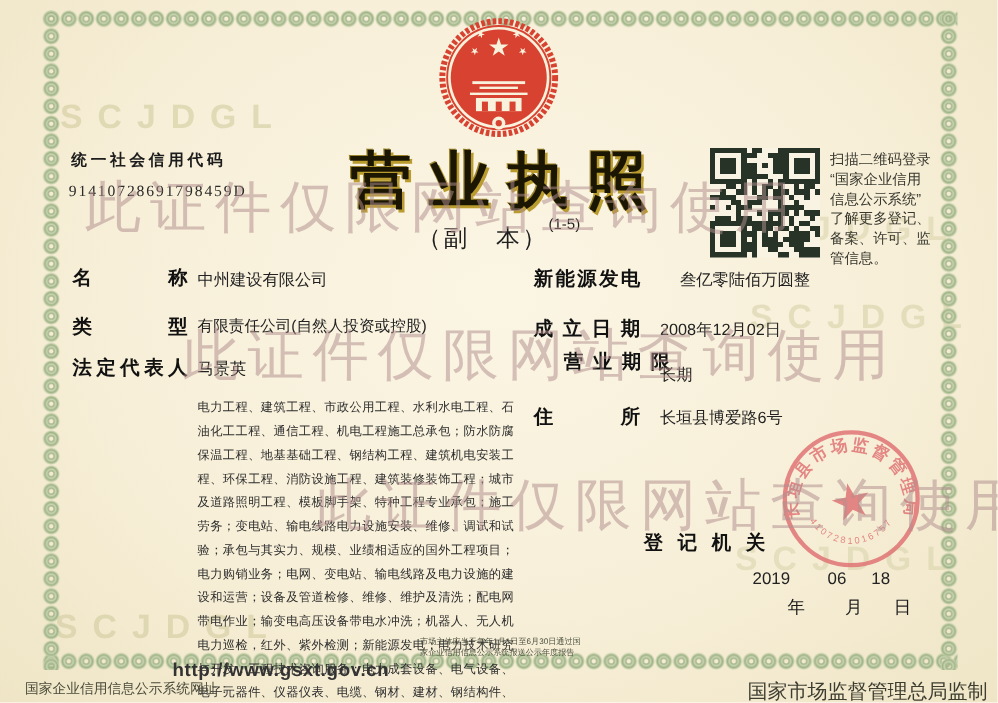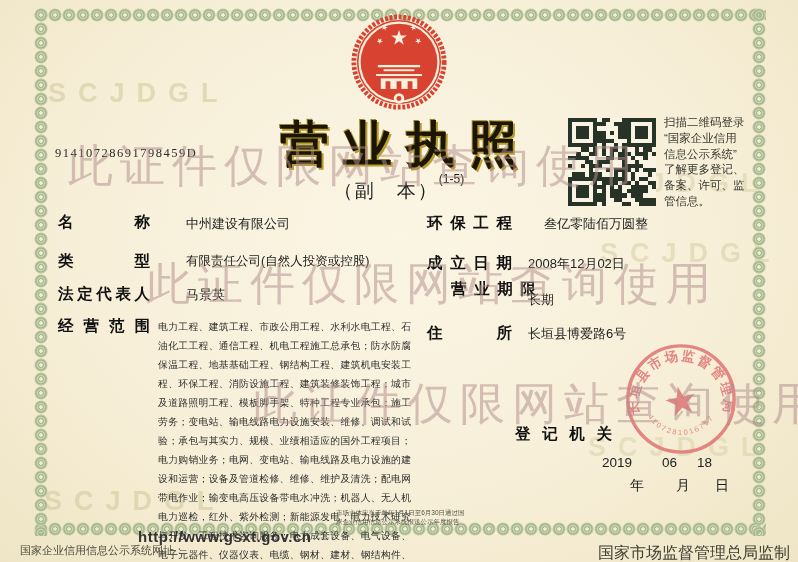--- a/index.html
+++ b/index.html
@@ -47,35 +47,35 @@
     z-index:10;
   }
   .subtitle {
     left:50%; top:178px; transform:translateX(-50%);
     font-size:19px; color:#1e1e1e; letter-spacing:2px; white-space:nowrap; z-index:10;
   }
   .subtitle sup { font-size:12px; position:relative; top:-7px; letter-spacing:0; }
 
   
   .qr-box { left:568px; top:118px; width:88px; height:88px; z-index:10; }
-  .qr-caption { left:664px; top:115px; width:104px; font-size:11.5px; line-height:15.8px; color:#38382f; z-index:10; }
+  .qr-caption { left:664px; top:121px; width:104px; font-size:11.5px; line-height:15.8px; color:#38382f; z-index:10; }
 
   
   .emblem { left:351px; top:12px; z-index:10; }
 
   
   .flabel {
     position:absolute; display:inline-block; font-weight:bold; color:#111;
     font-size:15.5px; text-align:justify; text-align-last:justify;
     text-justify:inter-character; z-index:10; white-space:normal;
   }
   .fvalue { position:absolute; font-size:13px; color:#222; z-index:10; white-space:nowrap; }
   .lab-l { left:58px; width:92px; }
   .lab-r { left:427px; width:85px; }
-  .val-l { left:158px;margin-left:28px; }
+  .val-l { left:158px; }
   .val-r { left:528px; }
 
   .scope-text {
     position:absolute; left:158px; top:317px; width:253px;
     font-size:9.8px; line-height:19px; color:#2d2d2d;
     text-align:justify; z-index:10;
   }
 
   .authority-label { left:515px; top:424px; width:97px; }
   .date-num { position:absolute; font-size:13.5px; color:#222; z-index:10; }
@@ -124,20 +124,21 @@
       <rect x="26" y="64.5" width="48" height="2" fill="#f8f1dc"></rect>
       <rect x="31" y="69" width="38" height="11" fill="#f8f1dc"></rect>
       <rect x="36" y="72" width="5" height="8" fill="#d84230"></rect>
       <rect x="47.5" y="72" width="5" height="8" fill="#d84230"></rect>
       <rect x="59" y="72" width="5" height="8" fill="#d84230"></rect>
       <circle cx="50" cy="90" r="5.5" fill="#f8f1dc"></circle>
       <circle cx="50" cy="90" r="2.6" fill="#d84230"></circle>
     </svg>
   </div>
 
+  <div class="abs credit-label">统一社会信用代码</div>
   <div class="abs credit-code">91410728691798459D</div>
 
   <div class="abs title">营业执照</div>
   <div class="abs subtitle">
     <span>（副　本）</span><sup>(1-5)</sup>
   </div>
 
   <div class="abs qr-box">
     <svg width="88" height="88" viewBox="0 0 84 84" shape-rendering="crispEdges">
       <rect width="84" height="84" fill="#f8f3e2"></rect>
@@ -325,24 +326,23 @@
 
   <div class="flabel lab-l" style="top:212px;">名称</div>
   <div class="fvalue val-l" style="top:215px;">中州建设有限公司</div>
 
   <div class="flabel lab-l" style="top:251px;">类型</div>
   <div class="fvalue val-l" style="top:253px; font-size:12.5px;">有限责任公司(自然人投资或控股)</div>
 
   <div class="flabel lab-l" style="top:284px;">法定代表人</div>
   <div class="fvalue val-l" style="top:286px;">马景英</div>
 
-  <div class="flabel lab-l" style="top:316px;">经营范围</div>
   <div class="scope-text">电力工程、建筑工程、市政公用工程、水利水电工程、石油化工工程、通信工程、机电工程施工总承包；防水防腐保温工程、地基基础工程、钢结构工程、建筑机电安装工程、环保工程、消防设施工程、建筑装修装饰工程；城市及道路照明工程、模板脚手架、特种工程专业承包；施工劳务；变电站、输电线路电力设施安装、维修、调试和试验；承包与其实力、规模、业绩相适应的国外工程项目；电力购销业务；电网、变电站、输电线路及电力设施的建设和运营；设备及管道检修、维修、维护及清洗；配电网带电作业；输变电高压设备带电水冲洗；机器人、无人机电力巡检，红外、紫外检测；新能源发电；电力技术研究与开发，工程技术咨询服务；电力成套设备、电气设备、电子元器件、仪器仪表、电缆、钢材、建材、钢结构件、防腐保温材料（危险化学品除外）的销售；机械设备租赁、房屋租赁、厂房租赁*（依法须经批准的项目，经相关部门批准后方可开展经营活动）</div>
 
-  <div class="flabel lab-r" style="top:213px;">环保工程</div>
+  <div class="flabel lab-r" style="top:213px;">新能源发电</div>
   <div class="fvalue val-r" style="top:215px;margin-left:16px;">叁亿零陆佰万圆整</div>
 
   <div class="flabel lab-r" style="top:253px;">成立日期</div>
   <div class="fvalue val-r" style="top:255px;">2008年12月02日</div>
 
   <div class="flabel lab-r" style="top:279px;margin-left:24px;">营业期限</div>
   <div class="fvalue val-r" style="top:291px;">长期</div>
 
   <div class="flabel lab-r" style="top:323px;">住所</div>
   <div class="fvalue val-r" style="top:325px;">长垣县博爱路6号</div>

